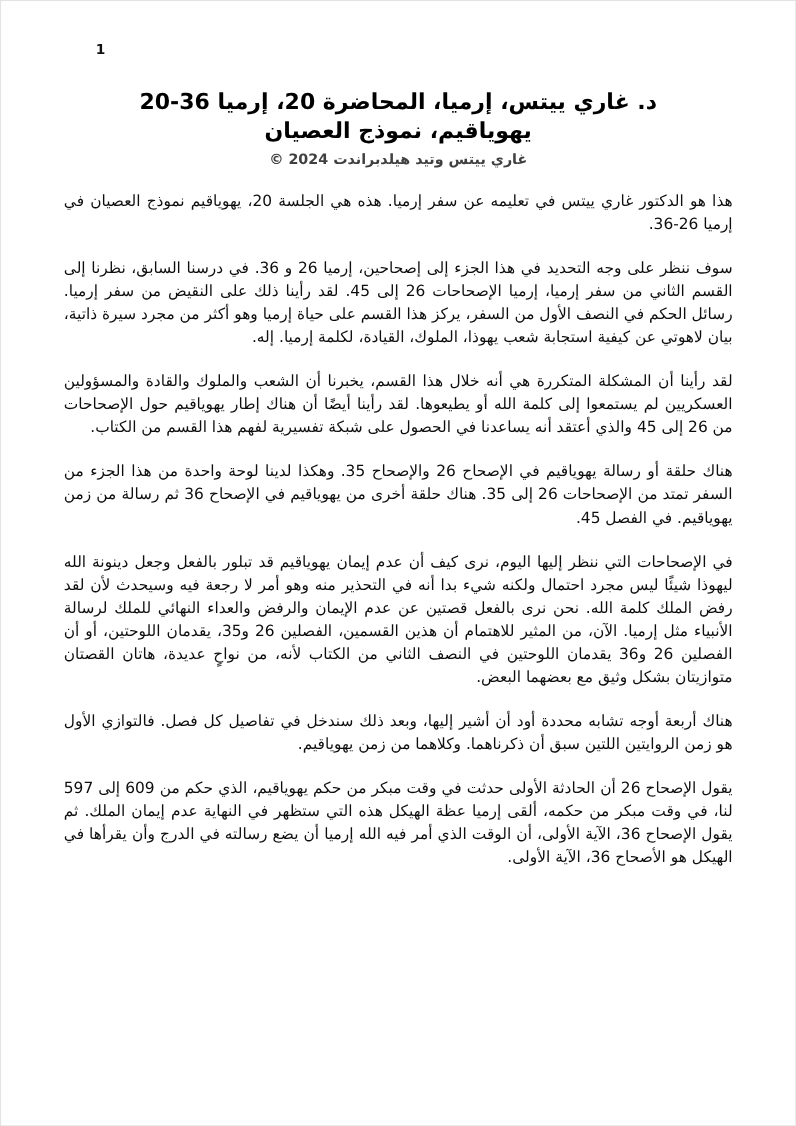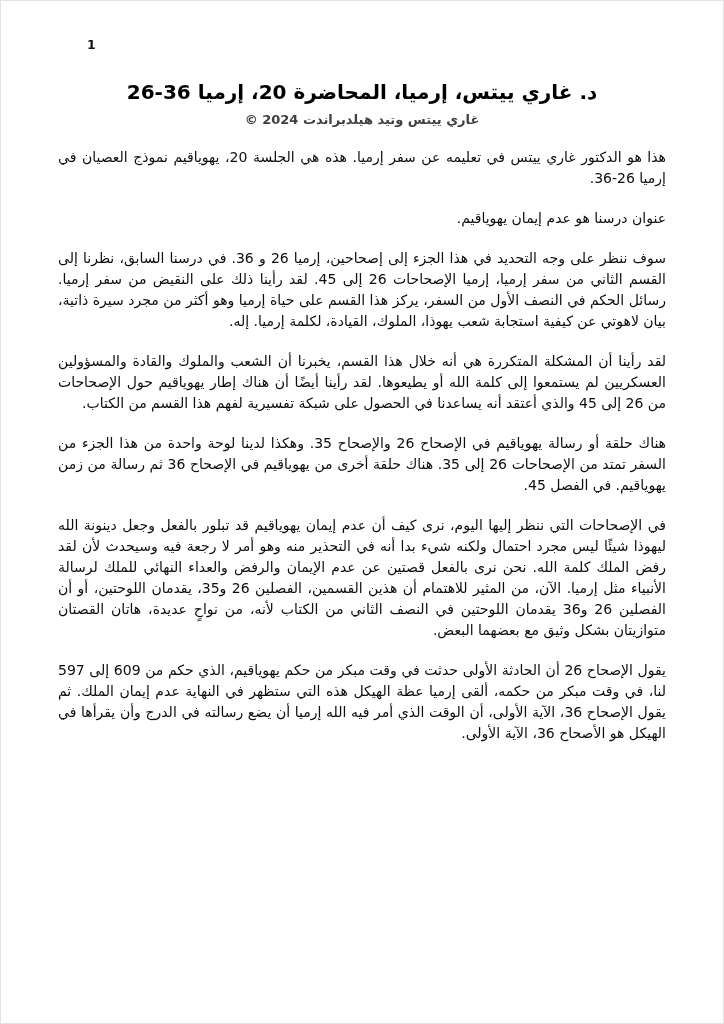--- a/index.html
+++ b/index.html
@@ -64,27 +64,28 @@
   }
 </style>
 </head>
 <body>
 
 <div class="page">
 
   <div class="page-number">1</div>
 
   <header>
-    <h1 class="doc-title" dir="rtl">د. غاري ييتس، إرميا، المحاضرة 20، إرميا 36-26</h1>
+    <h1 class="doc-title" dir="rtl">د. غاري ييتس، إرميا، المحاضرة 20، إرميا 36-20</h1>
+    <h1 class="doc-title" dir="rtl">يهوياقيم، نموذج العصيان</h1>
     <div class="copyright" dir="rtl">غاري ييتس وتيد هيلدبراندت 2024 ©</div>
   </header>
 
   <main>
     <p class="body" dir="rtl">هذا هو الدكتور غاري ييتس في تعليمه عن سفر إرميا. هذه هي الجلسة 20، يهوياقيم نموذج العصيان في إرميا 26-36.</p>
-    <p class="body" dir="rtl">عنوان درسنا هو عدم إيمان يهوياقيم.</p>
     <p class="body" dir="rtl">سوف ننظر على وجه التحديد في هذا الجزء إلى إصحاحين، إرميا 26 و 36. في درسنا السابق، نظرنا إلى القسم الثاني من سفر إرميا، إرميا الإصحاحات 26 إلى 45. لقد رأينا ذلك على النقيض من سفر إرميا. رسائل الحكم في النصف الأول من السفر، يركز هذا القسم على حياة إرميا وهو أكثر من مجرد سيرة ذاتية، بيان لاهوتي عن كيفية استجابة شعب يهوذا، الملوك، القيادة، لكلمة إرميا. إله.</p>
     <p class="body" dir="rtl">لقد رأينا أن المشكلة المتكررة هي أنه خلال هذا القسم، يخبرنا أن الشعب والملوك والقادة والمسؤولين العسكريين لم يستمعوا إلى كلمة الله أو يطيعوها. لقد رأينا أيضًا أن هناك إطار يهوياقيم حول الإصحاحات من 26 إلى 45 والذي أعتقد أنه يساعدنا في الحصول على شبكة تفسيرية لفهم هذا القسم من الكتاب.</p>
     <p class="body" dir="rtl">هناك حلقة أو رسالة يهوياقيم في الإصحاح 26 والإصحاح 35. وهكذا لدينا لوحة واحدة من هذا الجزء من السفر تمتد من الإصحاحات 26 إلى 35. هناك حلقة أخرى من يهوياقيم في الإصحاح 36 ثم رسالة من زمن يهوياقيم. في الفصل 45.</p>
     <p class="body" dir="rtl">في الإصحاحات التي ننظر إليها اليوم، نرى كيف أن عدم إيمان يهوياقيم قد تبلور بالفعل وجعل دينونة الله ليهوذا شيئًا ليس مجرد احتمال ولكنه شيء بدا أنه في التحذير منه وهو أمر لا رجعة فيه وسيحدث لأن لقد رفض الملك كلمة الله. نحن نرى بالفعل قصتين عن عدم الإيمان والرفض والعداء النهائي للملك لرسالة الأنبياء مثل إرميا. الآن، من المثير للاهتمام أن هذين القسمين، الفصلين 26 و35، يقدمان اللوحتين، أو أن الفصلين 26 و36 يقدمان اللوحتين في النصف الثاني من الكتاب لأنه، من نواحٍ عديدة، هاتان القصتان متوازيتان بشكل وثيق مع بعضهما البعض.</p>
+    <p class="body" dir="rtl">هناك أربعة أوجه تشابه محددة أود أن أشير إليها، وبعد ذلك سندخل في تفاصيل كل فصل. فالتوازي الأول هو زمن الروايتين اللتين سبق أن ذكرناهما. وكلاهما من زمن يهوياقيم.</p>
     <p class="body" dir="rtl">يقول الإصحاح 26 أن الحادثة الأولى حدثت في وقت مبكر من حكم يهوياقيم، الذي حكم من 609 إلى 597 لنا، في وقت مبكر من حكمه، ألقى إرميا عظة الهيكل هذه التي ستظهر في النهاية عدم إيمان الملك. ثم يقول الإصحاح 36، الآية الأولى، أن الوقت الذي أمر فيه الله إرميا أن يضع رسالته في الدرج وأن يقرأها في الهيكل هو الأصحاح 36، الآية الأولى.</p>
   </main>
 
 </div>
 
 </body></html>

